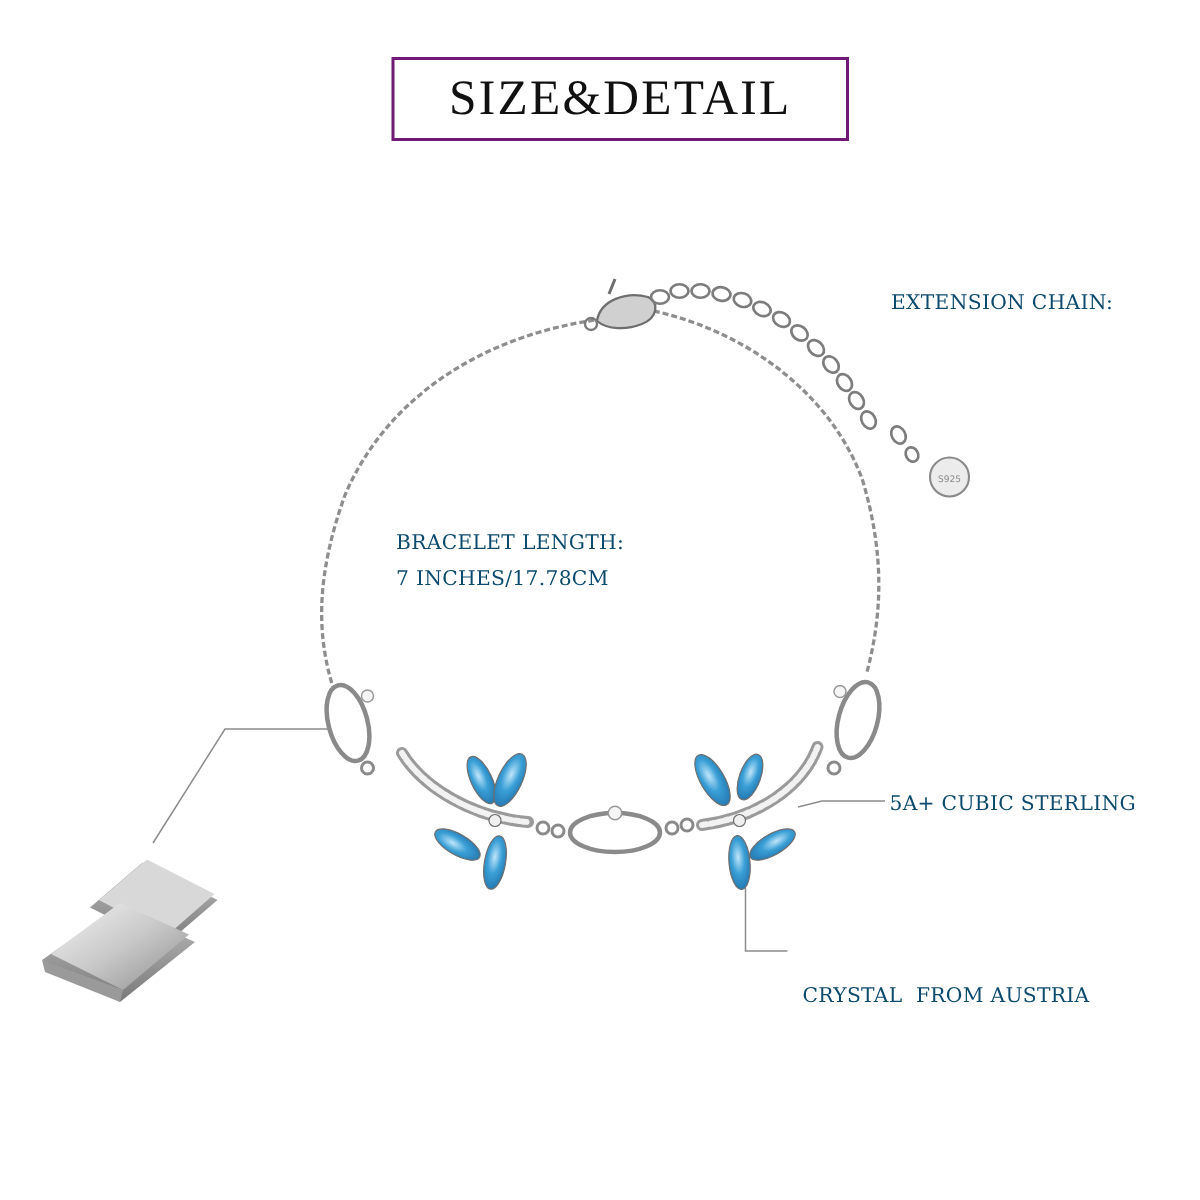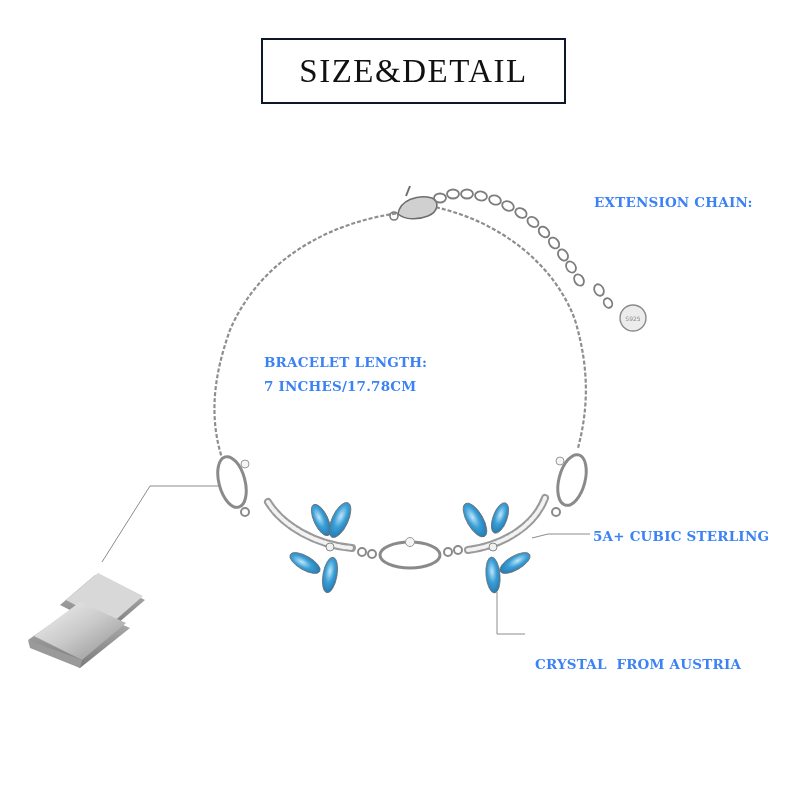--- a/index.html
+++ b/index.html
@@ -1,30 +1,29 @@
 <!DOCTYPE html>
 <html><head>
 <meta charset="utf-8">
 <style>
   html, body { margin: 0; padding: 0; background: #ffffff; }
   body { width: 800px; height: 800px; position: relative; overflow: hidden; font-family: "DejaVu Serif", "Liberation Serif", serif; }
   .title-box {
-    position: absolute; left: 261px; top: 38px; width: 305px; height: 66px;
-    border: 2px solid #0f172a; box-sizing: border-box;
+    position: absolute; left: 261px; top: 38px; width: 305px; height: 56px;
+    border: 2px solid #701a75; box-sizing: border-box;
     display: flex; align-items: center; justify-content: center;
   }
   .title-text {
     font-family: "Liberation Serif", "DejaVu Serif", serif;
     font-size: 33px; letter-spacing: 1.5px; color: #111; line-height: 1;
   }
   .label {
     position: absolute; font-family: "DejaVu Serif", "Liberation Serif", serif;
-    font-size: 13.5px; color: #3b82f6; line-height: 24px; white-space: nowrap;
+    font-size: 13.5px; color: #0c4a6e; line-height: 24px; white-space: nowrap;
     letter-spacing: 0.2px;
-    font-weight: bold;
   }
   svg.art { position: absolute; left: 0; top: 0; }
 </style>
 </head>
 <body>
 
 <div class="title-box">
   <span class="title-text">SIZE&amp;DETAIL</span>
 </div>
 

